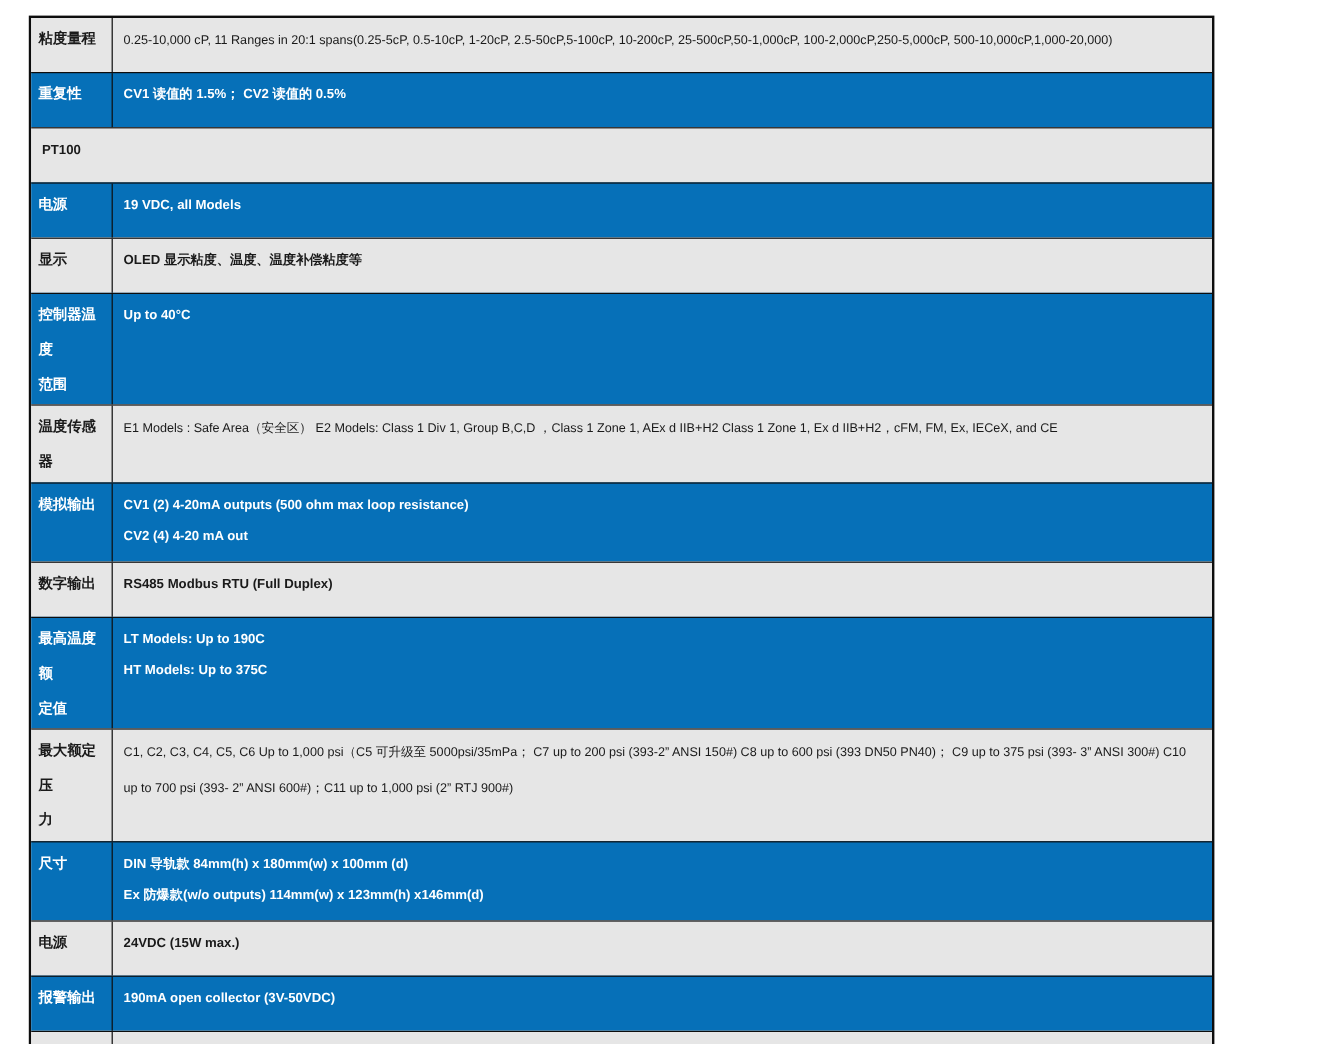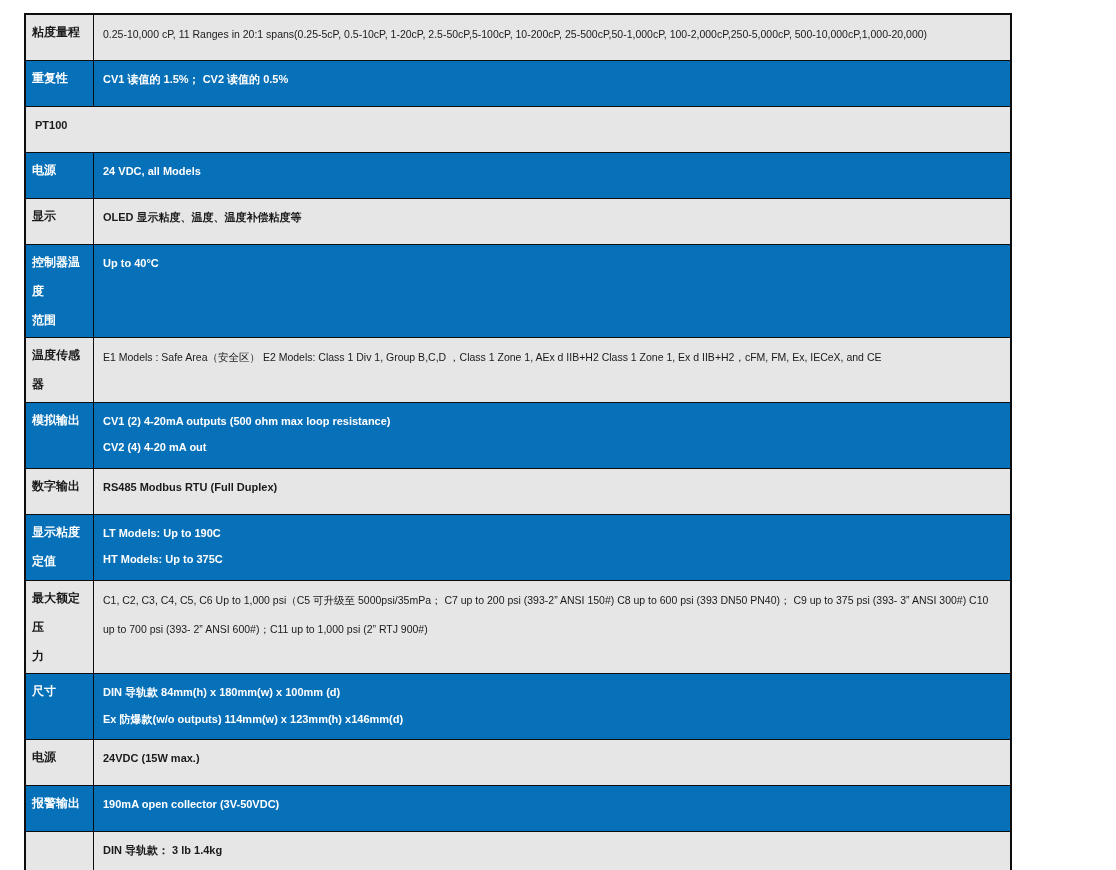--- a/index.html
+++ b/index.html
@@ -95,21 +95,21 @@
     <div class="cell value">
       <span class="value-text">PT100</span>
     </div>
   </div>
 
   <div class="row blue">
     <div class="cell label">
       <span class="label-text">电源</span>
     </div>
     <div class="cell value">
-      <span class="value-text">24 VDC, all Models</span>
+      <span class="value-text">19 VDC, all Models</span>
     </div>
   </div>
 
   <div class="row gray">
     <div class="cell label">
       <span class="label-text">显示</span>
     </div>
     <div class="cell value">
       <span class="value-text">OLED 显示粘度、温度、温度补偿粘度等</span>
     </div>
@@ -148,21 +148,21 @@
     <div class="cell label">
       <span class="label-text">数字输出</span>
     </div>
     <div class="cell value">
       <span class="value-text">RS485 Modbus RTU (Full Duplex)</span>
     </div>
   </div>
 
   <div class="row blue tall">
     <div class="cell label">
-      <span class="label-text">显示粘度
+      <span class="label-text">最高温度额
 定值</span>
     </div>
     <div class="cell value">
       <span class="value-text">LT Models: Up to 190C
 HT Models: Up to 375C</span>
     </div>
   </div>
 
   <div class="row gray tall light">
     <div class="cell label">

